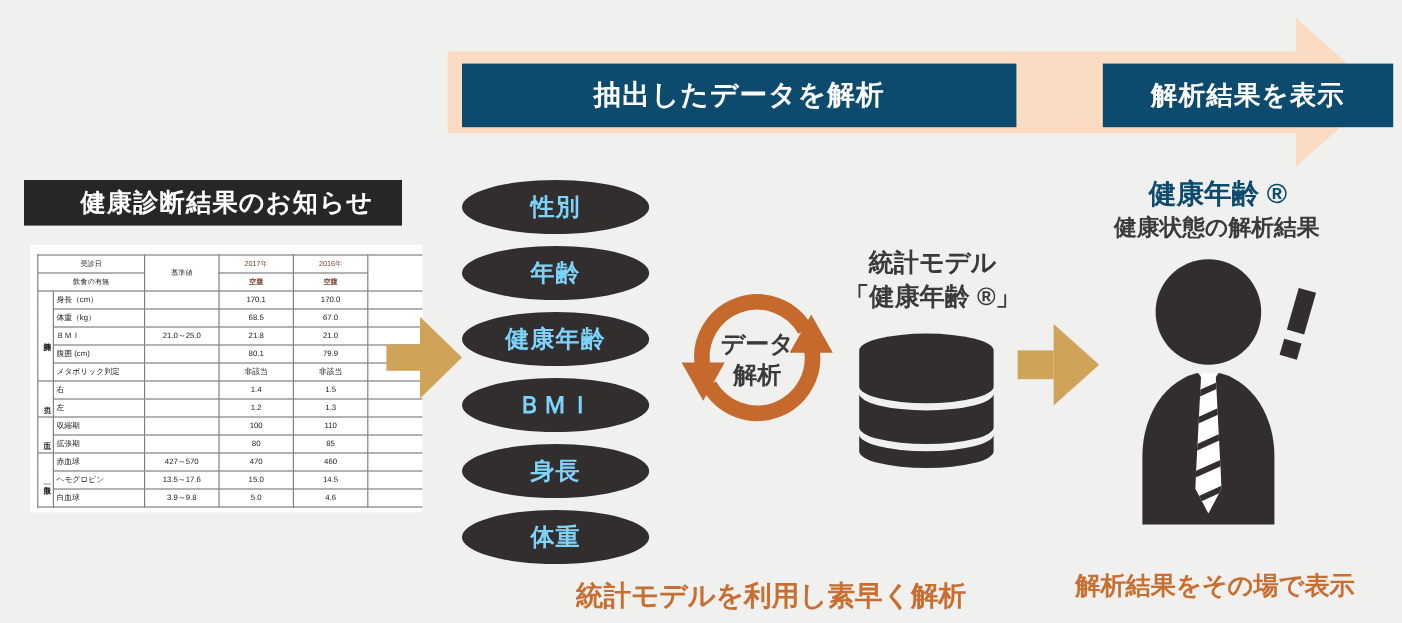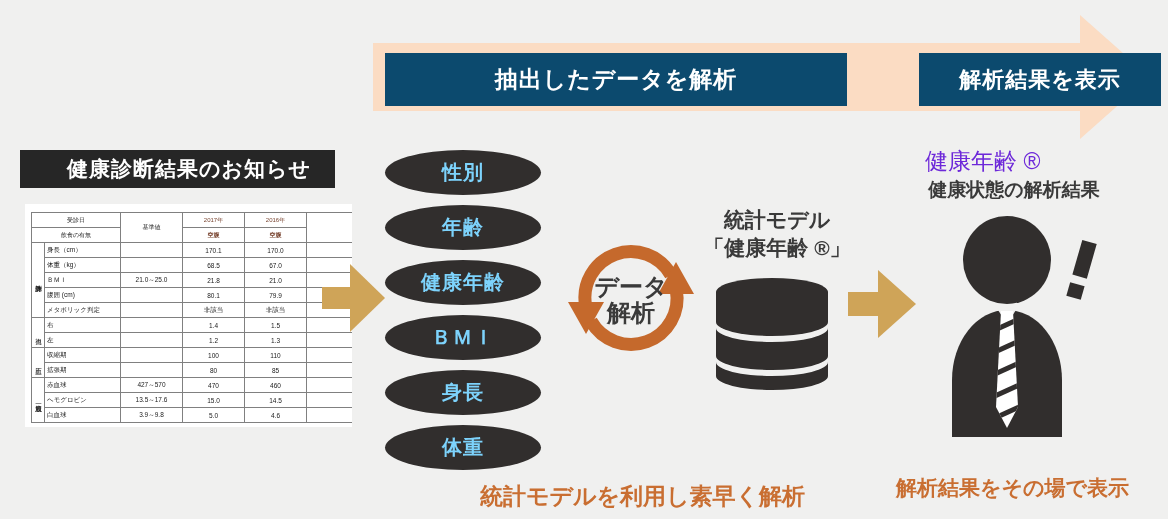--- a/index.html
+++ b/index.html
@@ -39,28 +39,28 @@
   .g1h { left:350px; top:264px; border-left:35px solid #cfa458; }
   .g2b { left:848px; top:292px; width:30px; height:24px; }
   .g2h { left:878px; top:270px; border-left:38px solid #cfa458; }
   
   .pill { position:absolute; left:385px; width:156px; height:45px; background:#312e2d; border-radius:50%;
     color:#7dd3fc; font-size:20px; font-weight:bold; letter-spacing:1px;
     display:flex; align-items:center; justify-content:center; }
   
   .cycle { position:absolute; left:556px; top:230px; width:150px; height:142px; }
   .cycle-label { position:absolute; left:0; top:44px; width:150px; text-align:center;
-    font-size:24px; font-weight:bold; color:#3a3a3a; line-height:26px; }
+    font-size:20px; font-weight:bold; color:#3a3a3a; line-height:26px; }
   
   .model-text { position:absolute; left:688px; top:206px; width:178px; text-align:center;
     font-size:21px; font-weight:bold; color:#3a3a3a; line-height:28px; }
   .db { position:absolute; left:712px; top:272px; }
   
-  .result-title { position:absolute; left:925px; top:146px; width:180px; text-align:left;
-    font-size:23px; font-weight:normal; color:#6d28d9; }
+  .result-title { position:absolute; left:925px; top:146px; width:180px; text-align:center;
+    font-size:23px; font-weight:bold; color:#0c4a6e; }
   .result-subtitle { position:absolute; left:904px; top:177px; width:220px; text-align:center;
     font-size:19px; font-weight:bold; color:#3a3a3a; }
   .person { position:absolute; left:940px; top:215px; }
   
   .caption { position:absolute; font-weight:bold; color:#c96e31; text-align:center; }
   .caption1 { left:440px; top:471px; width:405px; font-size:23px;margin-top:10px; }
   .caption2 { left:875px; top:474px; width:275px; font-size:21px; }
 </style>
 </head>
 <body>

